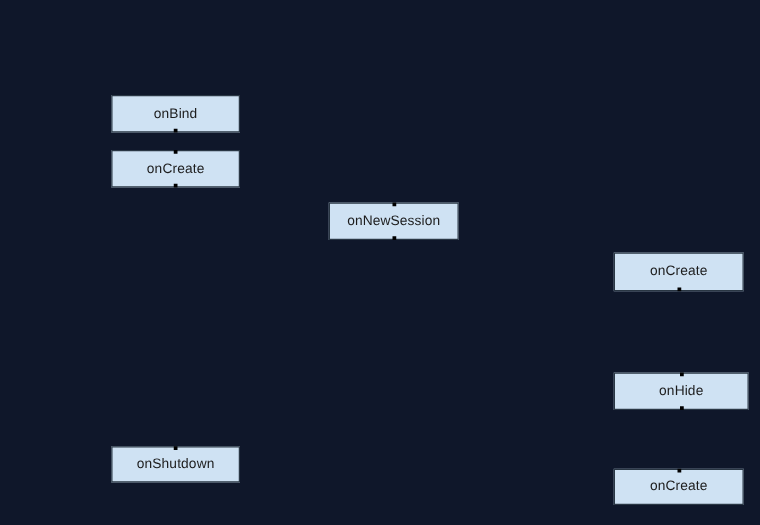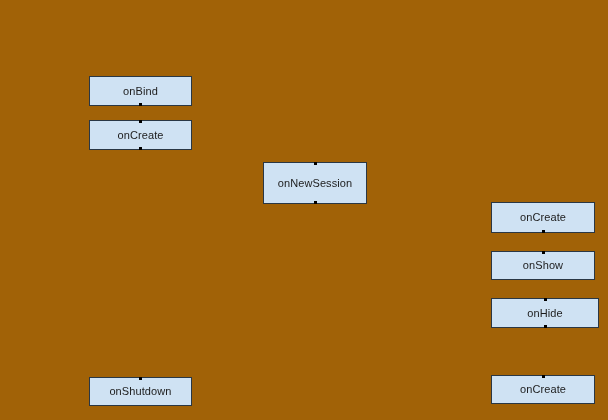--- a/index.html
+++ b/index.html
@@ -36,49 +36,45 @@
     height: 3px;
     left: 50%;
     margin-left: -1.5px;
   }
   .tick.top { top: -1px; }
   .tick.bottom { bottom: -1px; }
 </style>
 </head>
 <body>
 
-<div id="diagram-canvas" style="background: #a16207;">
+<div id="diagram-canvas" style="background: #0f172a;">
     <div class="node" style="left: 89px; top: 76px; width: 103px; height: 30px; background: rgb(207, 226, 243); border-color: rgb(42, 55, 68);">
       <span class="node-label" style="color: rgb(28, 28, 28);">onBind</span>
       <span class="tick bottom" style="background: rgb(0, 0, 0);"></span>
     </div>
     <div class="node" style="left: 89px; top: 120px; width: 103px; height: 30px; background: rgb(207, 226, 243); border-color: rgb(42, 55, 68);">
       <span class="node-label" style="color: rgb(28, 28, 28);">onCreate</span>
       <span class="tick top" style="background: rgb(0, 0, 0);"></span>
       <span class="tick bottom" style="background: rgb(0, 0, 0);"></span>
     </div>
-    <div class="node" style="left: 263px; top: 162px; width: 104px; height: 42px; background: rgb(207, 226, 243); border-color: rgb(42, 55, 68);">
+    <div class="node" style="left: 263px; top: 162px; width: 104px; height: 30px; background: rgb(207, 226, 243); border-color: rgb(42, 55, 68);">
       <span class="node-label" style="color: rgb(28, 28, 28);">onNewSession</span>
       <span class="tick top" style="background: rgb(0, 0, 0);"></span>
       <span class="tick bottom" style="background: rgb(0, 0, 0);"></span>
     </div>
     <div class="node" style="left: 491px; top: 202px; width: 104px; height: 31px; background: rgb(207, 226, 243); border-color: rgb(42, 55, 68);">
       <span class="node-label" style="color: rgb(28, 28, 28);">onCreate</span>
       <span class="tick bottom" style="background: rgb(0, 0, 0);"></span>
     </div>
-    <div class="node" style="left: 491px; top: 251px; width: 104px; height: 29px; background: rgb(207, 226, 243); border-color: rgb(42, 55, 68);">
-      <span class="node-label" style="color: rgb(28, 28, 28);">onShow</span>
-      <span class="tick top" style="background: rgb(0, 0, 0);"></span>
-    </div>
     <div class="node" style="left: 491px; top: 298px; width: 108px; height: 30px; background: rgb(207, 226, 243); border-color: rgb(42, 55, 68);">
       <span class="node-label" style="color: rgb(28, 28, 28);">onHide</span>
       <span class="tick top" style="background: rgb(0, 0, 0);"></span>
       <span class="tick bottom" style="background: rgb(0, 0, 0);"></span>
     </div>
-    <div class="node" style="left: 89px; top: 377px; width: 103px; height: 29px; background: rgb(207, 226, 243); border-color: rgb(42, 55, 68);">
+    <div class="node" style="left: 89px; top: 357px; width: 103px; height: 29px; background: rgb(207, 226, 243); border-color: rgb(42, 55, 68);">
       <span class="node-label" style="color: rgb(28, 28, 28);">onShutdown</span>
       <span class="tick top" style="background: rgb(0, 0, 0);"></span>
     </div>
     <div class="node" style="left: 491px; top: 375px; width: 104px; height: 29px; background: rgb(207, 226, 243); border-color: rgb(42, 55, 68);">
       <span class="node-label" style="color: rgb(28, 28, 28);">onCreate</span>
       <span class="tick top" style="background: rgb(0, 0, 0);"></span>
     </div>
   </div>
 
 </body></html>

